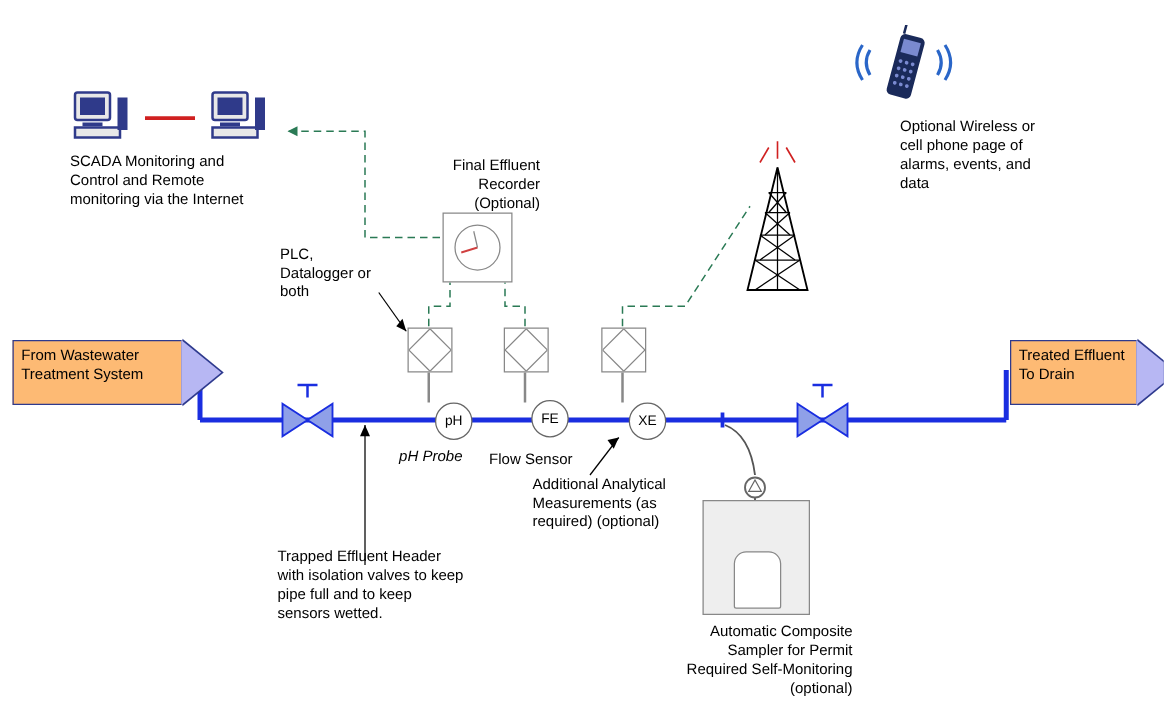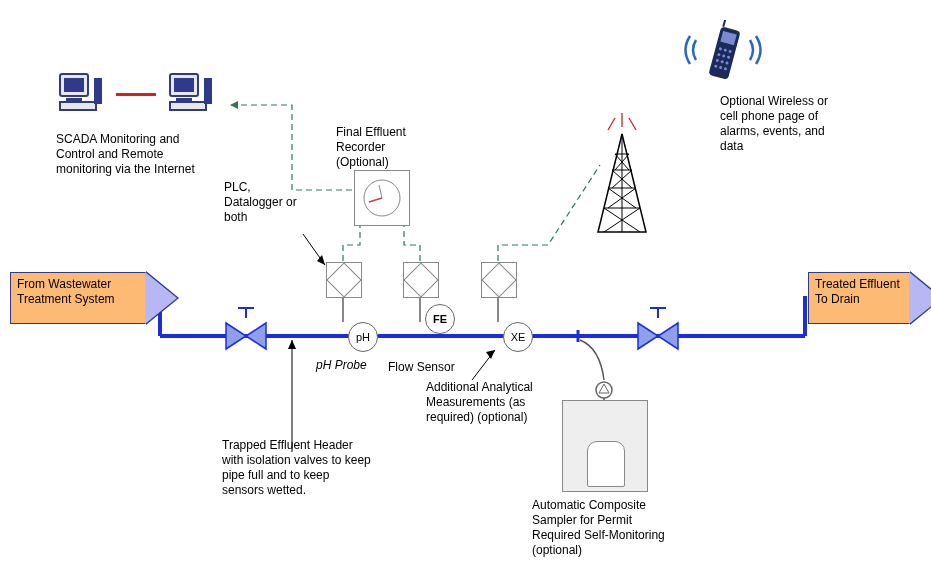--- a/index.html
+++ b/index.html
@@ -9,21 +9,21 @@
     height: 574px;
     position: relative;
     font-family: Arial, sans-serif;
     font-size: 12px;
     color: #000;
     background: #fff;
     overflow: hidden;
   }
   .abs { position: absolute; }
   .label { line-height: 1.25; }
-  .center { text-align: left; }
+  .center { text-align: right; }
 
   
   .arrowbox-right {
     position: absolute;
     background: #fdba74;
     border: 1px solid #2e3a8e;
     padding: 4px 6px;
   }
   .arrowbox-right::after {
     content: "";
@@ -166,21 +166,21 @@
 <div class="abs valve" style="left:636px; top:321px;">
   <svg width="44" height="30">
       <polygon points="2,2 22,15 2,28" fill="#8fa0e8" stroke="#1a2ee0" stroke-width="1.5"></polygon>
       <polygon points="42,2 22,15 42,28" fill="#8fa0e8" stroke="#1a2ee0" stroke-width="1.5"></polygon>
     </svg>
 </div>
 
 <div class="sensor" style="left:328px; top:322px;">
     <span>pH</span>
   </div>
-<div class="sensor" style="left:405px; top:304px;font-weight:bold;">
+<div class="sensor" style="left:405px; top:320px;">
     <span>FE</span>
   </div>
 <div class="sensor" style="left:483px; top:322px;">
     <span>XE</span>
   </div>
 
 <div class="abs label center" style="left:316px; top:358px; width:54px;font-style:italic;">pH Probe</div>
 <div class="abs label center" style="left:388px; top:360px; width:70px;">Flow Sensor</div>
 <div class="abs label" style="left:426px; top:380px; width:140px; white-space:pre-line">Additional Analytical
 Measurements (as
@@ -225,25 +225,25 @@
 <div class="abs" style="left:116px; top:93px; width:40px; height:3px; background:#d02020;"></div>
 <div class="abs" style="left:168px; top:72px;">
   <svg width="48" height="42">
     <rect x="2" y="2" width="28" height="22" rx="2" fill="#e8e8e8" stroke="#2f3a8a" stroke-width="2"></rect>
     <rect x="6" y="6" width="20" height="14" fill="#2f3a8a"></rect>
     <rect x="8" y="26" width="16" height="3" fill="#2f3a8a"></rect>
     <rect x="2" y="30" width="36" height="8" fill="#e8e8e8" stroke="#2f3a8a" stroke-width="2"></rect>
     <rect x="36" y="6" width="8" height="26" fill="#2f3a8a"></rect>
   </svg>
 </div>
-<div class="abs label" style="left:56px; top:132px; width:170px; white-space:pre-line">SCADA Monitoring and
+<div class="abs label" style="left:56px; top:122px; width:170px; white-space:pre-line">SCADA Monitoring and
 Control and Remote
 monitoring via the Internet</div>
 
-<div class="abs label" style="left:224px; top:180px; width:90px; white-space:pre-line">PLC,
+<div class="abs label" style="left:224px; top:196px; width:90px; white-space:pre-line">PLC,
 Datalogger or
 both</div>
 
 <div class="abs" style="left:592px; top:128px;">
   <svg width="60" height="110">
     <polygon points="30,6 6,104 54,104" fill="none" stroke="#000" stroke-width="1.5"></polygon>
     <line x1="30" y1="6" x2="30" y2="104" stroke="#000"></line>
     <line x1="12" y1="80" x2="48" y2="80" stroke="#000"></line>
     <line x1="16" y1="60" x2="44" y2="60" stroke="#000"></line>
     <line x1="20" y1="42" x2="40" y2="42" stroke="#000"></line>

